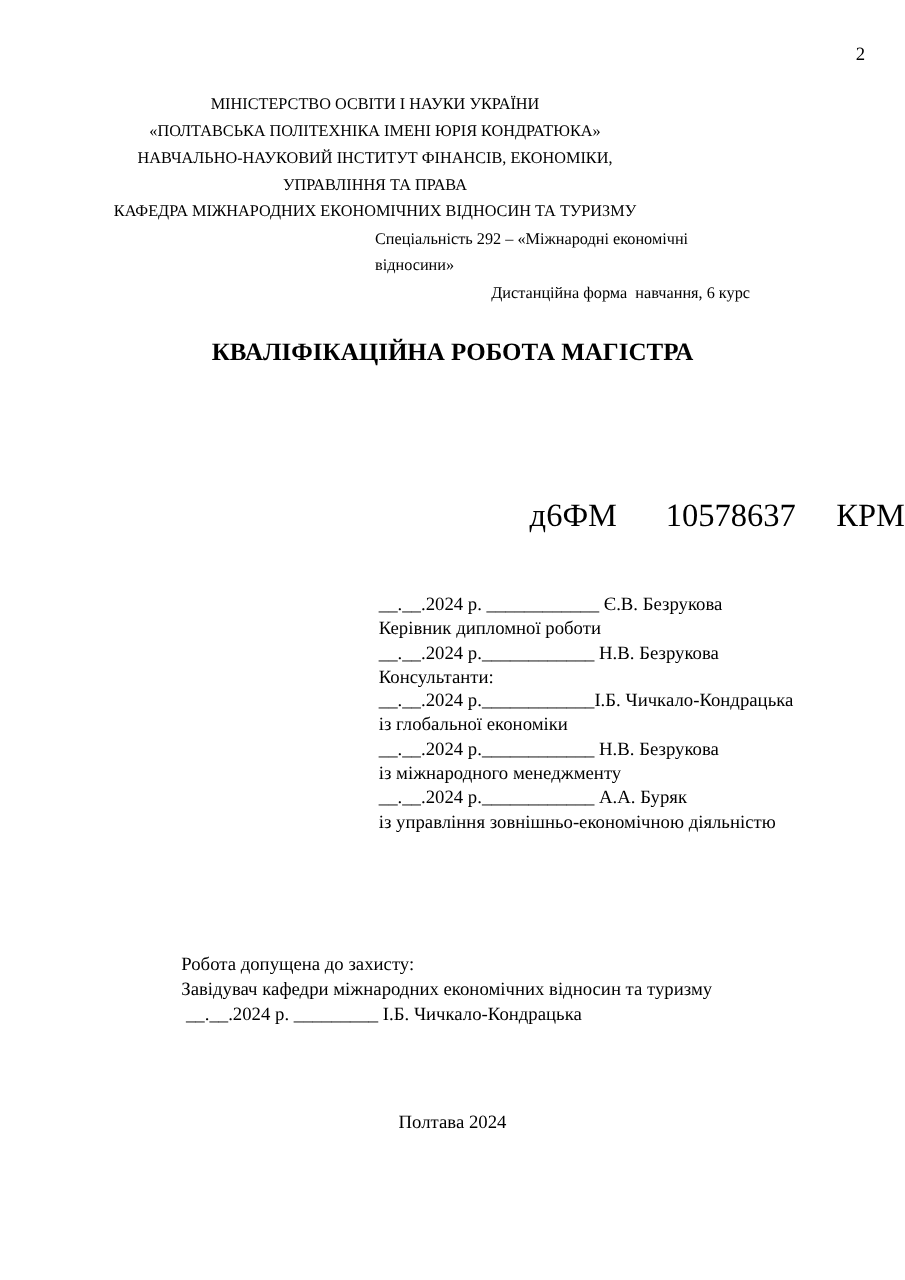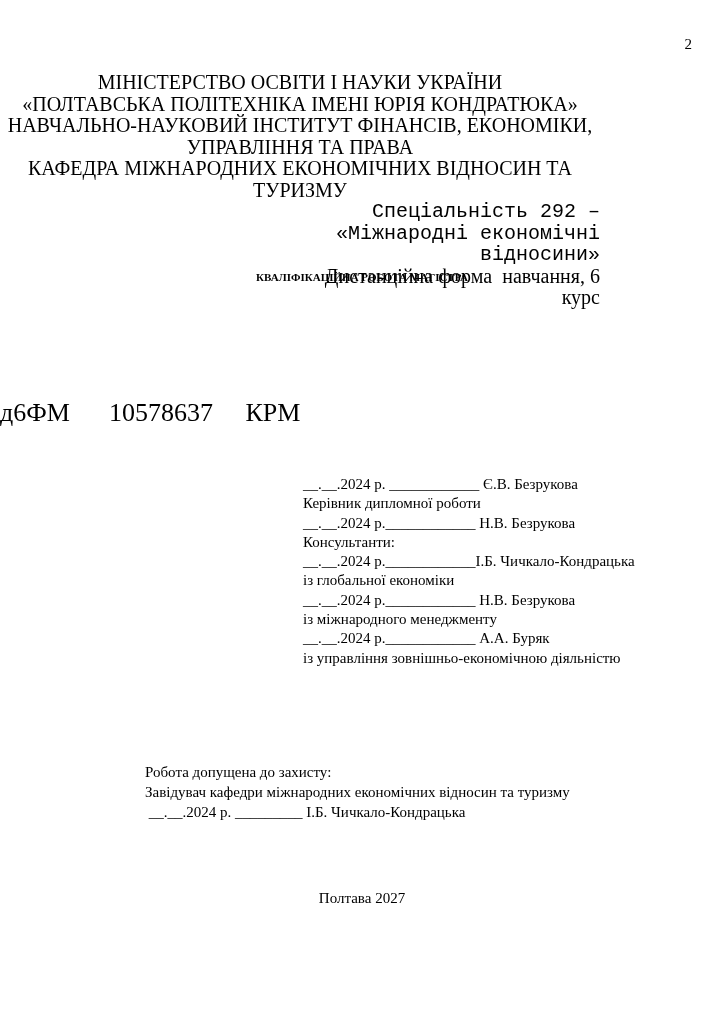--- a/index.html
+++ b/index.html
@@ -21,60 +21,59 @@
     top: 36px;
     right: 32px;
     font-size: 15px;
   }
   .header-block {
     position: absolute;
     top: 72px;
     left: 0;
     width: 600px;
     text-align: center;
-    font-size: 20px;
+    font-size: 13px;
     line-height: 21.5px;
   }
   .header-line { white-space: pre-wrap; }
   .header-indent {
-    text-align: right;
+    text-align: left;
     padding-left: 300px;
     white-space: pre-wrap;
-    font-family: Liberation Mono, monospace;
   }
   .header-indent2 {
     text-align: right;
     padding-left: 306px;
     white-space: pre-wrap;
   }
   .work-type {
     position: absolute;
     top: 271px;
     left: 0;
     width: 724px;
     text-align: center;
     font-weight: bold;
-    font-size: 11px;
+    font-size: 20px;
   }
   .thesis-title {
     position: absolute;
     top: 334px;
     left: 62px;
     width: 600px;
     text-align: center;
     font-weight: bold;
     font-size: 17px;
     line-height: 27px;
   }
   .code-line {
     position: absolute;
     top: 398px;
     left: 0;
     width: 724px;
-    text-align: left;
+    text-align: right;
     font-size: 26px;
     white-space: pre;
   }
   .signatures-block {
     position: absolute;
     top: 475px;
     left: 303px;
     width: 400px;
     font-size: 15px;
     line-height: 19.3px;
@@ -132,15 +131,15 @@
     <div class="sig-line">__.__.2024 р.____________ А.А. Буряк</div>
     <div class="sig-line">із управління зовнішньо-економічною діяльністю</div>
   </div>
 
   <div class="approval-block">
     <div class="approval-line">Робота допущена до захисту:</div>
     <div class="approval-line">Завідувач кафедри міжнародних економічних відносин та туризму</div>
     <div class="approval-line"> __.__.2024 р. _________ І.Б. Чичкало-Кондрацька</div>
   </div>
 
-  <div class="footer-line">Полтава 2027</div>
+  <div class="footer-line">Полтава 2024</div>
 
 </div>
 
 </body></html>

